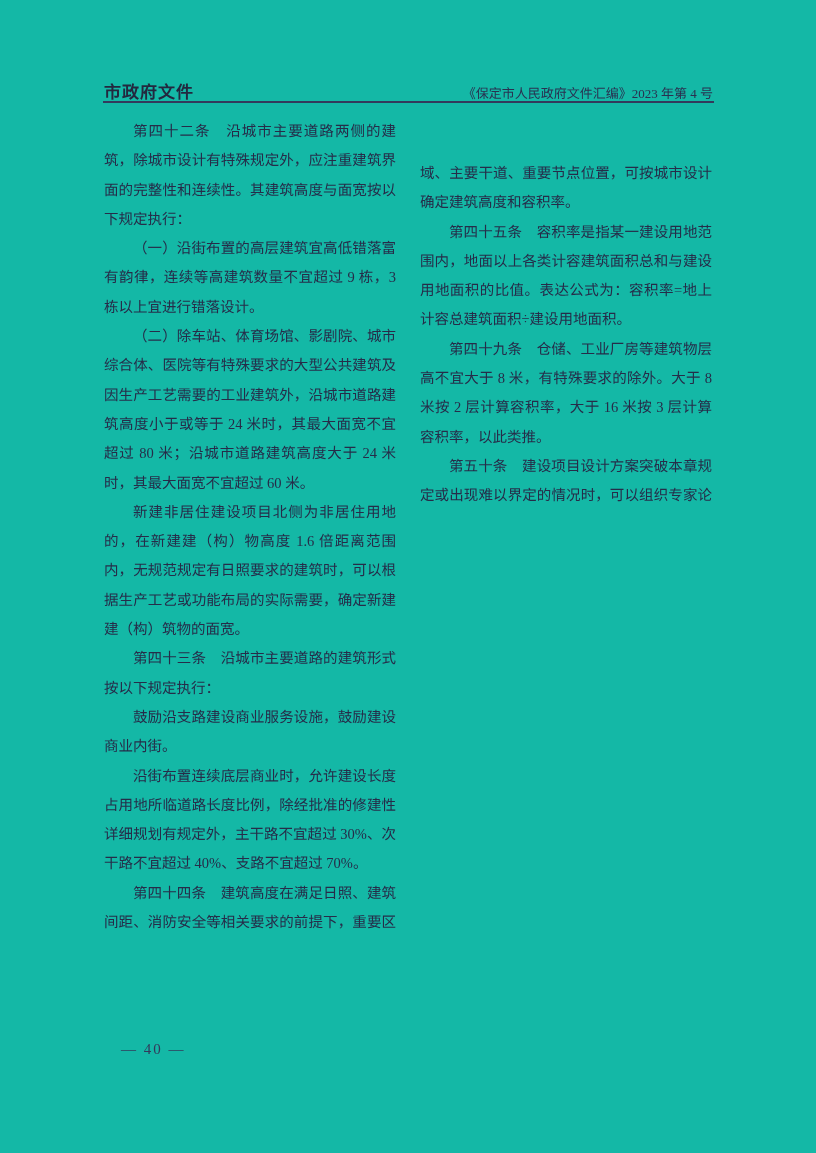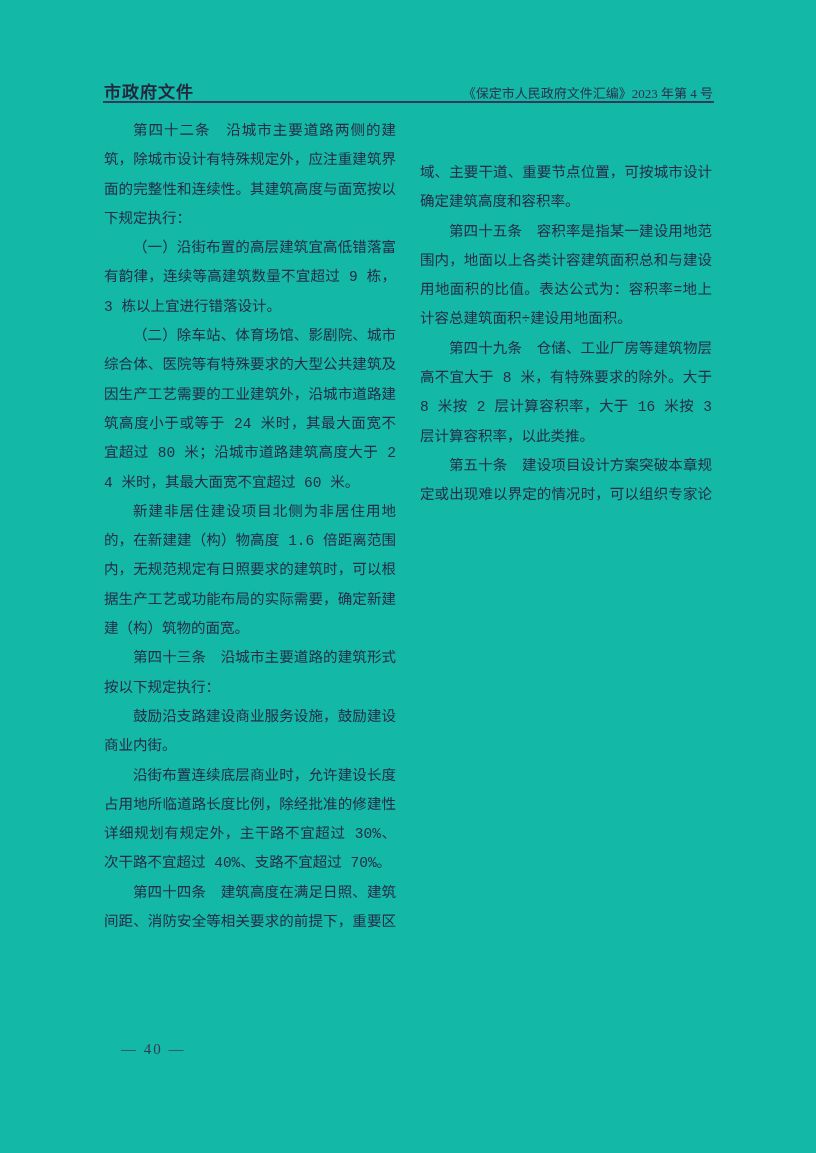--- a/index.html
+++ b/index.html
@@ -48,21 +48,20 @@
     position: absolute;
     left: 104px;
     top: 117px;
     width: 609px;
     display: flex;
     gap: 24px;
   }
   .col {
     width: 292px;
     flex: 0 0 292px;
-    font-family: Liberation Mono, monospace;
   }
   .col p {
     margin: 0;
     font-size: 14.5px;
     line-height: 29.3px;
     text-align: justify;
     text-indent: 2em;
     word-break: break-all;
   }
   .col p.no-indent { text-indent: 0; margin-top: 42px; }

